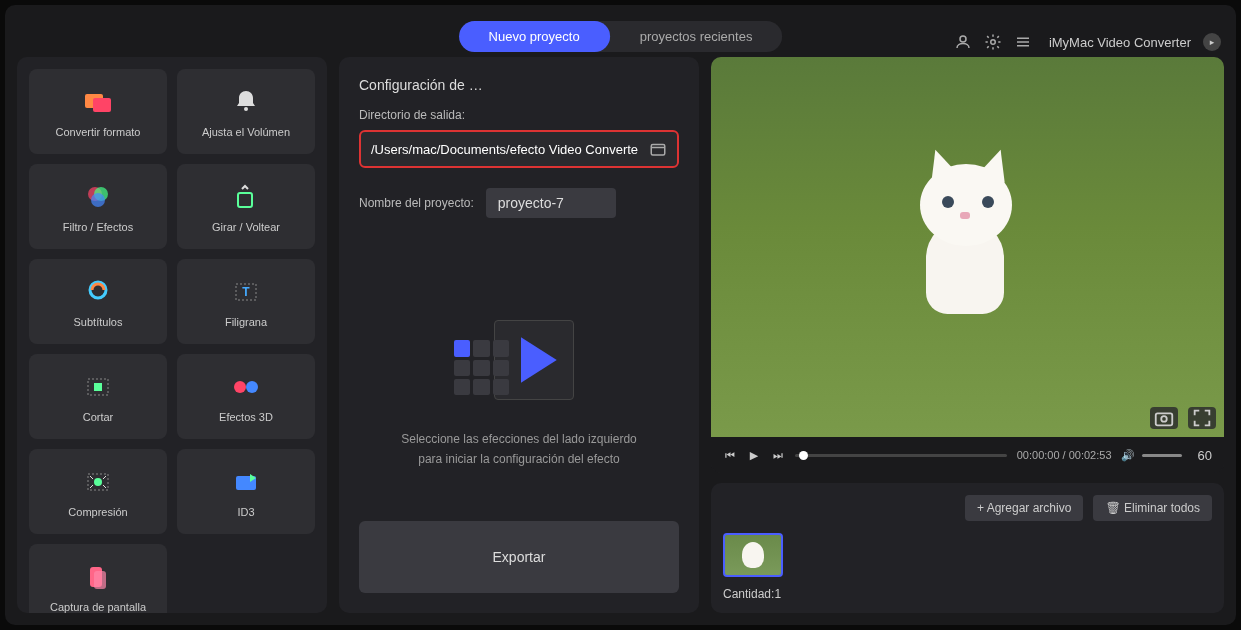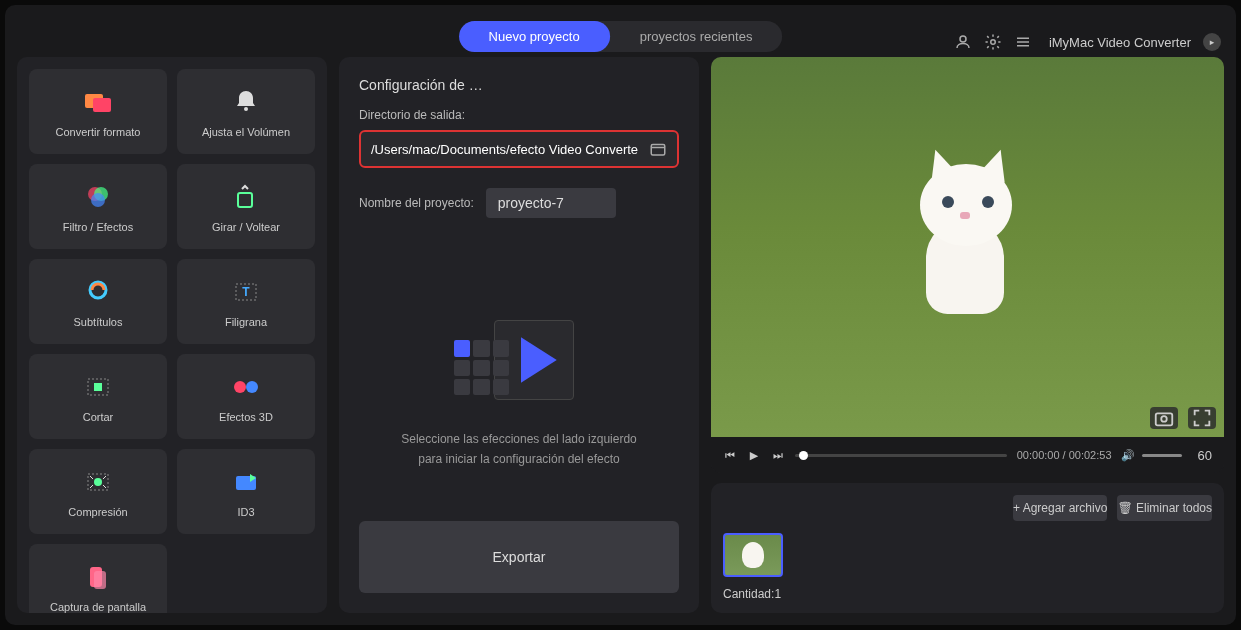--- a/index.html
+++ b/index.html
@@ -53,21 +53,21 @@
 .controls { height:36px; background:#1a1a1c; display:flex; align-items:center; padding:0 12px; gap:10px; font-size:11px; }
 .cbtn { color:#ccc; cursor:pointer; width:14px; text-align:center; }
 .prog { flex:1; height:3px; background:#444; border-radius:2px; position:relative; }
 .progdot { position:absolute; left:2%; top:-3px; width:9px; height:9px; background:#fff; border-radius:50%; }
 .time { color:#aaa; font-size:11px; }
 .vol { display:flex; align-items:center; gap:6px; }
 .volbar { width:40px; height:3px; background:#888; border-radius:2px; }
 .volnum { color:#ccc; font-size:13px; margin-left:6px; }
 .bottom { background:#222226; border-radius:10px; padding:12px; }
 .bactions { display:flex; justify-content:flex-end; gap:10px; margin-bottom:12px; }
-.bbtn { background:#3a3a40; border:none; padding:6px 0; border-radius:4px; color:#ccc; font-size:12px; cursor:pointer; }
+.bbtn { background:#3a3a40; border:none; padding:6px 12px; border-radius:4px; color:#ccc; font-size:12px; cursor:pointer; }
 .thumbs { display:flex; gap:10px; margin-bottom:10px; }
 .thumb { width:60px; height:44px; border:2px solid #4a5eff; border-radius:4px; background:linear-gradient(180deg,#6a8a4a 0%,#7a9a5a 100%); position:relative; cursor:pointer; overflow:hidden; }
 .tcat { position:absolute; left:50%; top:50%; transform:translate(-50%,-50%); width:22px; height:26px; background:#f8f5f0; border-radius:50% 50% 40% 40%; }
 .count { font-size:12px; color:#ccc; }
 svg { width:100%; height:100%; }
 </style>
 </head>
 <body>
 
 <div class="window">

